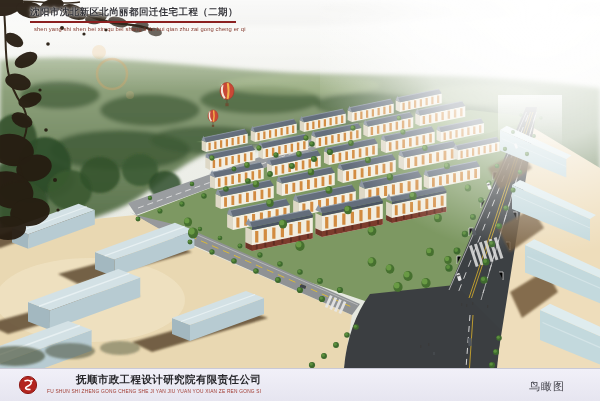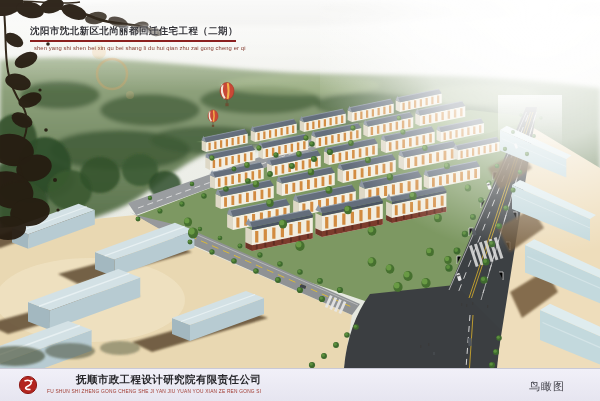--- a/index.html
+++ b/index.html
@@ -1,20 +1,20 @@
 <!DOCTYPE html>
 <html><head>
 <meta charset="utf-8">
 <style>
   html,body{margin:0;padding:0;background:#888;}
   #canvas{position:relative;width:600px;height:401px;overflow:hidden;background:#eef0ea;
           font-family:"Liberation Sans", sans-serif;}
   #scene{position:absolute;left:0;top:0;z-index:1;}
   
-  #title-block{position:absolute;left:30px;top:25px;z-index:3;}
+  #title-block{position:absolute;left:30px;top:6px;z-index:3;}
   #main-title{font-size:9.5px;font-weight:bold;color:#35353a;letter-spacing:.4px;
               text-shadow:0 0 2px rgba(255,255,255,.95),0 0 4px rgba(255,255,255,.7);white-space:nowrap;}
   #title-underline{width:206px;height:2px;margin-top:2px;background:#8b2020;}
   #title-pinyin{font-size:5.8px;color:#80362a;letter-spacing:.12px;margin-top:3px;margin-left:4px;white-space:nowrap;}
   
   #footer-bar{position:absolute;left:0;top:368px;width:600px;height:33px;z-index:4;
               background:linear-gradient(#f1f0f8,#e6e5f0);border-top:1px solid #c9c9d6;box-sizing:border-box;}
   #company-logo{position:absolute;left:17px;top:5px;}
   #company-block{position:absolute;left:44px;top:4px;}
   #company-name{font-size:10.5px;font-weight:bold;color:#26262a;letter-spacing:.4px;white-space:nowrap;text-align:right;}

